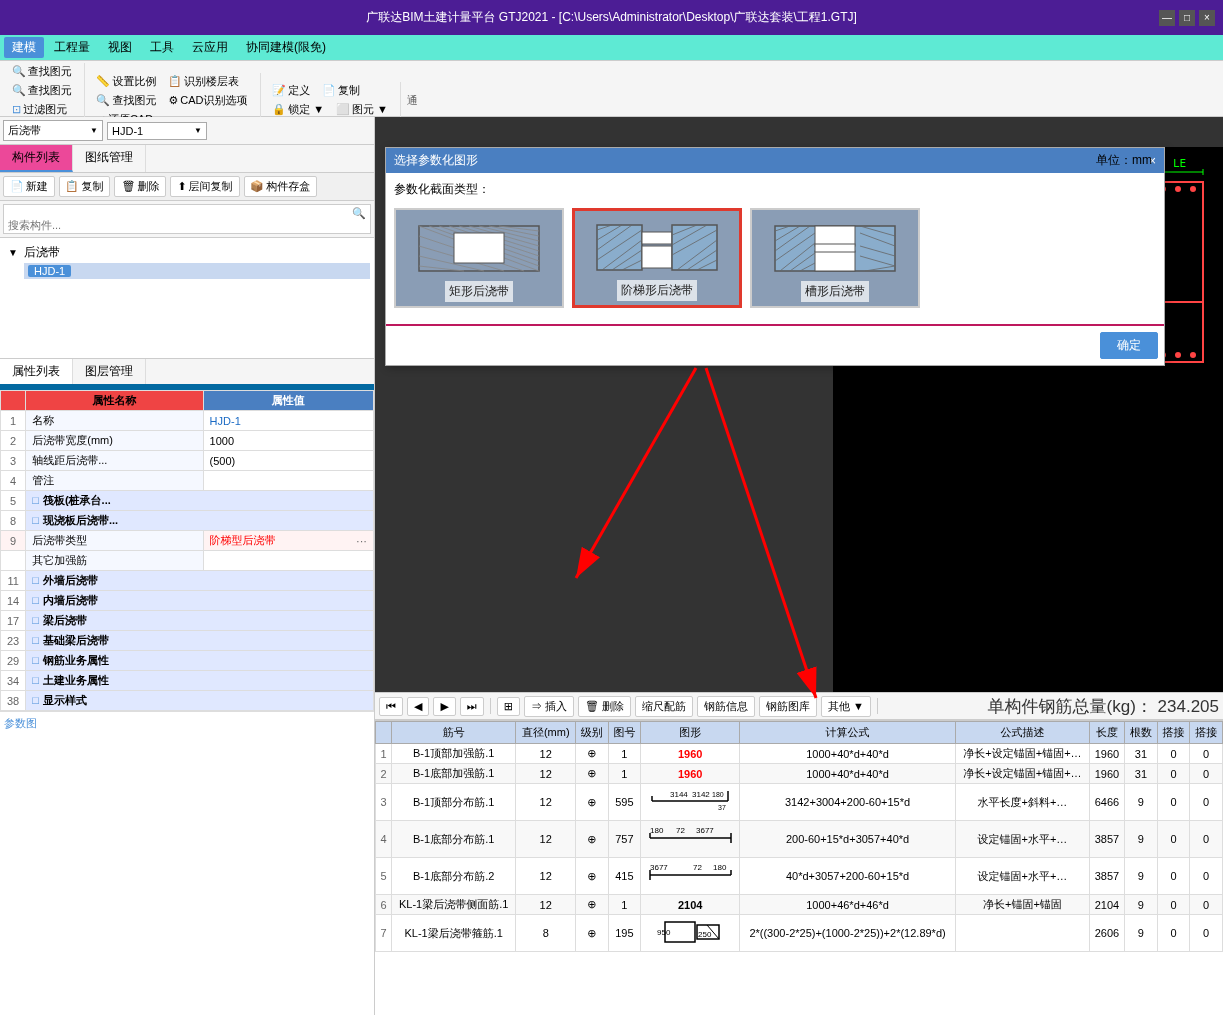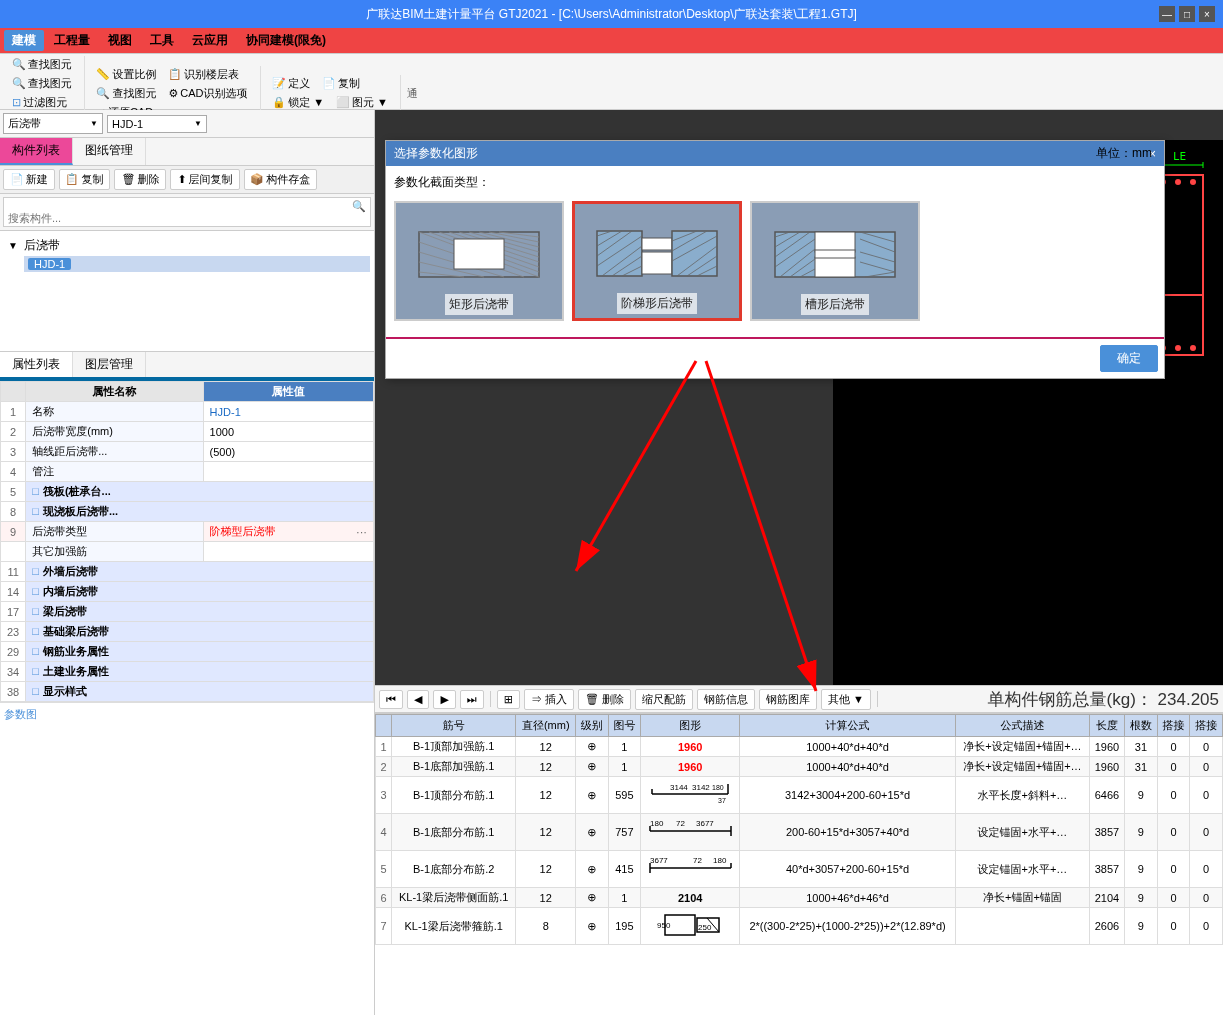--- a/index.html
+++ b/index.html
@@ -1,24 +1,24 @@
 <!DOCTYPE html>
 <html><head>
   <meta charset="utf-8">
   <style>
     * { box-sizing: border-box; margin: 0; padding: 0; }
     body { font-family: 'Microsoft YaHei', SimSun, sans-serif; font-size: 12px; background: #f0f0f0; overflow: hidden; width: 1223px; height: 1015px; position: relative; }
     
     
-    .title-bar { background: #3b82f6; color: white; height: 28px; display: flex; align-items: center; justify-content: center; font-size: 12px; position: relative; }
+    .title-bar { background: #4c1d95; color: white; height: 35px; display: flex; align-items: center; justify-content: center; font-size: 12px; position: relative; }
     .title-bar-icons { position: absolute; right: 8px; display: flex; gap: 4px; }
     .title-btn { width: 16px; height: 16px; background: #555; border: none; cursor: pointer; color: white; font-size: 10px; display: flex; align-items: center; justify-content: center; }
     
     
-    .menu-bar { background: #ef4444; border-bottom: 1px solid #ccc; height: 26px; display: flex; align-items: center; padding: 0 4px; gap: 2px; font-weight: bold; }
+    .menu-bar { background: #5eead4; border-bottom: 1px solid #ccc; height: 26px; display: flex; align-items: center; padding: 0 4px; gap: 2px; }
     .menu-item { padding: 2px 8px; font-size: 12px; cursor: pointer; border-radius: 2px; }
     .menu-item.active { background: #4a90d9; color: white; }
     
     
     .toolbar { background: #f5f5f5; border-bottom: 1px solid #ccc; height: 54px; display: flex; align-items: center; padding: 2px 4px; gap: 4px; flex-wrap: wrap; }
     .toolbar-group { display: flex; flex-direction: column; gap: 2px; border-right: 1px solid #ddd; padding-right: 8px; padding-left: 4px; }
     .toolbar-btn { display: flex; align-items: center; gap: 2px; padding: 1px 4px; font-size: 11px; cursor: pointer; border-radius: 2px; white-space: nowrap; }
     
     
     .main-layout { display: flex; height: calc(100% - 82px); }
@@ -48,47 +48,47 @@
     
     .tree { flex: 1; overflow-y: auto; padding: 4px; }
     .tree-item { padding: 2px 4px; cursor: pointer; display: flex; align-items: center; gap: 4px; }
     .tree-item.selected { background: #c8d8f0; }
     .tree-expander { width: 12px; font-size: 10px; }
     .tree-child { padding-left: 20px; }
     .tree-badge { background: #4a90d9; color: white; padding: 0px 6px; border-radius: 2px; font-size: 11px; }
     
     
     .property-panel { border-top: 1px solid #ccc; flex: 1; overflow-y: auto; }
-    .prop-tab-row { display: flex; background: #f5f5f5; border-bottom: 4px solid #0369a1; }
+    .prop-tab-row { display: flex; background: #f5f5f5; border-bottom: 6px solid #0369a1; }
     .prop-tab { padding: 4px 12px; font-size: 12px; cursor: pointer; border-right: 1px solid #ddd; }
     .prop-tab.active { background: white; }
     .prop-table { width: 100%; border-collapse: collapse; }
     .prop-table td, .prop-table th { border: 1px solid #ddd; padding: 2px 6px; font-size: 11px; }
-    .prop-table th { background: #e5e5e5; font-weight: bold; text-align: center; }
+    .prop-table th { background: #ef4444; font-weight: bold; text-align: center; }
     .prop-row-num { color: #666; text-align: center; width: 20px; }
     .prop-name { background: #f5f8ff; }
     .prop-value { }
     .prop-value-blue { color: #1a6ac4; }
     .prop-section { background: #e0e8ff; font-weight: bold; }
     .prop-expand { color: #4a90d9; cursor: pointer; margin-right: 4px; }
     .prop-highlight { background: #fff3f3; }
     .prop-value-red { color: red; }
     .prop-edit { display: flex; align-items: center; justify-content: space-between; }
     .prop-edit-dots { color: #666; cursor: pointer; }
     
     
     .right-area { flex: 1; display: flex; flex-direction: column; background: #333; position: relative; overflow: hidden; }
     
     
     .param-dialog { position: absolute; top: 30px; left: 10px; width: 780px; background: white; border: 1px solid #aaa; box-shadow: 2px 2px 8px rgba(0,0,0,0.3); z-index: 100; }
     .param-dialog-title { background: #4a7fc1; color: white; padding: 4px 8px; font-size: 12px; display: flex; justify-content: space-between; align-items: center; }
     .param-dialog-body { padding: 8px; }
     .param-label { font-size: 12px; margin-bottom: 6px; }
     .param-shapes { display: flex; gap: 8px; margin-bottom: 8px; }
-    .shape-card { width: 170px; height: 120px; border: 2px solid #ccc; background: #8a9db5; cursor: pointer; display: flex; flex-direction: column; align-items: center; justify-content: flex-end; padding-bottom: 4px; }
+    .shape-card { width: 170px; height: 100px; border: 2px solid #ccc; background: #8a9db5; cursor: pointer; display: flex; flex-direction: column; align-items: center; justify-content: flex-end; padding-bottom: 4px; }
     .shape-card.selected { border: 2px solid #e0392d; }
     .shape-card-label { font-size: 12px; color: #222; background: rgba(255,255,255,0.7); padding: 2px 4px; }
     .shape-preview { width: 140px; height: 85px; position: relative; display: flex; align-items: center; justify-content: center; }
     .unit-label { position: absolute; top: 4px; right: 12px; font-size: 12px; }
     .param-footer { display: flex; justify-content: flex-end; gap: 8px; padding: 6px; border-top: 2px solid #be185d; }
     .param-btn { padding: 4px 16px; font-size: 12px; cursor: pointer; border: 1px solid #ccc; border-radius: 2px; }
     .param-btn-primary { background: #4a90d9; color: white; border-color: #4a90d9; }
     
     
     .cad-area { flex: 1; background: black; position: relative; overflow: hidden; }

